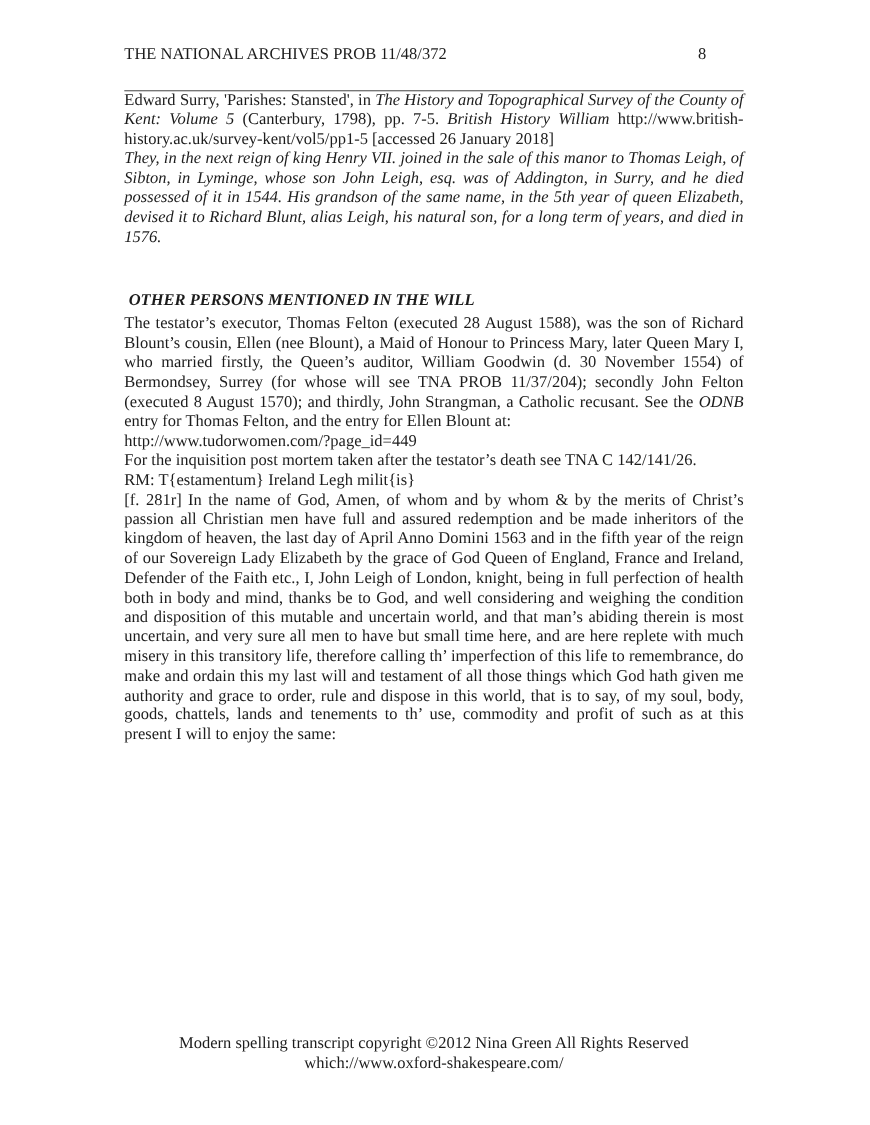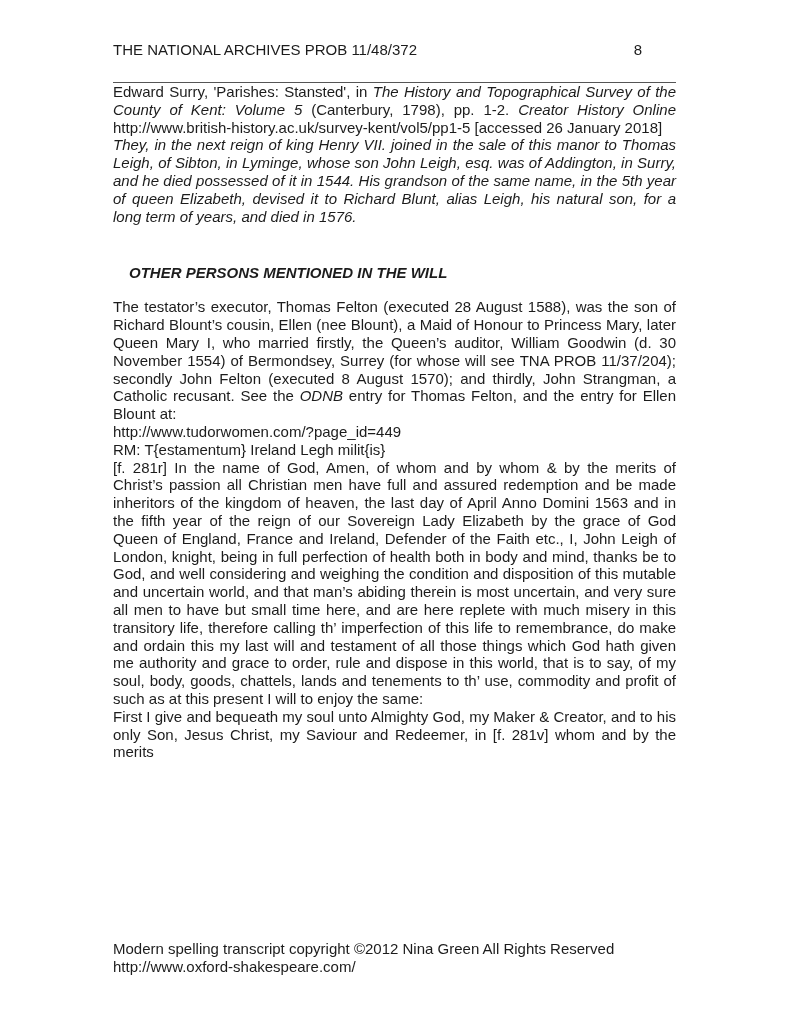--- a/index.html
+++ b/index.html
@@ -6,21 +6,21 @@
     margin: 0;
     padding: 0;
     background: #ffffff;
   }
   .page {
     position: relative;
     width: 791px;
     height: 1023px;
     background: #ffffff;
     color: #1c1c1c;
-    font-family: Liberation Sans, sans-serif;
+    font-family: Liberation Serif, serif;
     font-size: 15px;
     line-height: 17.8px;
     overflow: hidden;
   }
   .content {
     position: absolute;
     left: 113px;
     top: 0;
     width: 563px;
     padding-top: 41px;
@@ -46,64 +46,65 @@
   .mt-citation   { margin-top: 12px; }
   .mt-one        { margin-top: 18px; }
   .mt-heading    { margin-top: 39px; }
   .mt-url        { margin-top: 18px; }
   .mt-inq        { margin-top: 14px; }
   .mt-rm         { margin-top: 56px; }
   .mt-will       { margin-top: 19px; }
   .mt-bequest    { margin-top: 18px; }
   .italic { font-style: italic; }
   h2.section-heading {
-    margin: 16px;
+    margin: 4px;
     font-size: 15px;
     line-height: 18px;
     font-weight: bold;
     font-style: italic;
   }
   h2.section-heading.mt-heading { margin-top: 39px; }
   .footer {
     position: absolute;
     left: 113px;
     top: 940px;
     width: 563px;
     line-height: 18px;
+    text-align: center;
   }
 </style>
 </head>
 <body>
 
 <div class="page">
   <div class="content">
 
     <div class="header-row">
       <span>THE NATIONAL ARCHIVES PROB 11/48/372</span>
       <span class="pagenum">8</span>
     </div>
 
     <div class="rule"></div>
 
-    <p class="para mt-citation"><span>Edward Surry, 'Parishes: Stansted', in </span><span class="italic">The History and Topographical Survey of the County of Kent: Volume 5</span><span> (Canterbury, 1798), pp. 1-2. </span><span class="italic">Creator History Online</span><span> http://www.british-history.ac.uk/survey-kent/vol5/pp1-5 [accessed 26 January 2018]</span></p>
+    <p class="para mt-citation"><span>Edward Surry, 'Parishes: Stansted', in </span><span class="italic">The History and Topographical Survey of the County of Kent: Volume 5</span><span> (Canterbury, 1798), pp. 7-5. </span><span class="italic">British History William</span><span> http://www.british-history.ac.uk/survey-kent/vol5/pp1-5 [accessed 26 January 2018]</span></p>
 
     <p class="para italic mt-one">They, in the next reign of king Henry VII. joined in the sale of this manor to Thomas Leigh, of Sibton, in Lyminge, whose son John Leigh, esq. was of Addington, in Surry, and he died possessed of it in 1544. His grandson of the same name, in the 5th year of queen Elizabeth, devised it to Richard Blunt, alias Leigh, his natural son, for a long term of years, and died in 1576.</p>
 
     <h2 class="section-heading mt-heading">OTHER PERSONS MENTIONED IN THE WILL</h2>
 
     <p class="para mt-one"><span>The testator’s executor, Thomas Felton (executed 28 August 1588), was the son of Richard Blount’s cousin, Ellen (nee Blount), a Maid of Honour to Princess Mary, later Queen Mary I, who married firstly, the Queen’s auditor, William Goodwin (d. 30 November 1554) of Bermondsey, Surrey (for whose will see TNA PROB 11/37/204); secondly John Felton (executed 8 August 1570); and thirdly, John Strangman, a Catholic recusant.  See the </span><span class="italic">ODNB</span><span> entry for Thomas Felton, and the entry for Ellen Blount at:</span></p>
 
     <p class="para mt-url">http://www.tudorwomen.com/?page_id=449</p>
 
+    <p class="para mt-inq">For the inquisition post mortem taken after the testator’s death see TNA C 142/141/26.</p>
 
     <p class="para mt-rm">RM: T{estamentum} Ireland Legh milit{is}</p>
 
     <p class="para mt-will">[f. 281r] In the name of God, Amen, of whom and by whom &amp; by the merits of Christ’s passion all Christian men have full and assured redemption and be made inheritors of the kingdom of heaven, the last day of April Anno Domini 1563 and in the fifth year of the reign of our Sovereign Lady Elizabeth by the grace of God Queen of England, France and Ireland, Defender of the Faith etc., I, John Leigh of London, knight, being in full perfection of health both in body and mind, thanks be to God, and well considering and weighing the condition and disposition of this mutable and uncertain world, and that man’s abiding therein is most uncertain, and very sure all men to have but small time here, and are here replete with much misery in this transitory life, therefore calling th’ imperfection of this life to remembrance, do make and ordain this my last will and testament of all those things which God hath given me authority and grace to order, rule and dispose in this world, that is to say, of my soul, body, goods, chattels, lands and tenements to th’ use, commodity and profit of such as at this present I will to enjoy the same:</p>
 
-    <p class="para mt-bequest">First I give and bequeath my soul unto Almighty God, my Maker &amp; Creator, and to his only Son, Jesus Christ, my Saviour and Redeemer, in [f. 281v] whom and by the merits</p>
 
   </div>
 
   <div class="footer">
     <div>Modern spelling transcript copyright ©2012 Nina Green All Rights Reserved</div>
-    <div>http://www.oxford-shakespeare.com/</div>
+    <div>which://www.oxford-shakespeare.com/</div>
   </div>
 </div>
 
 </body></html>

